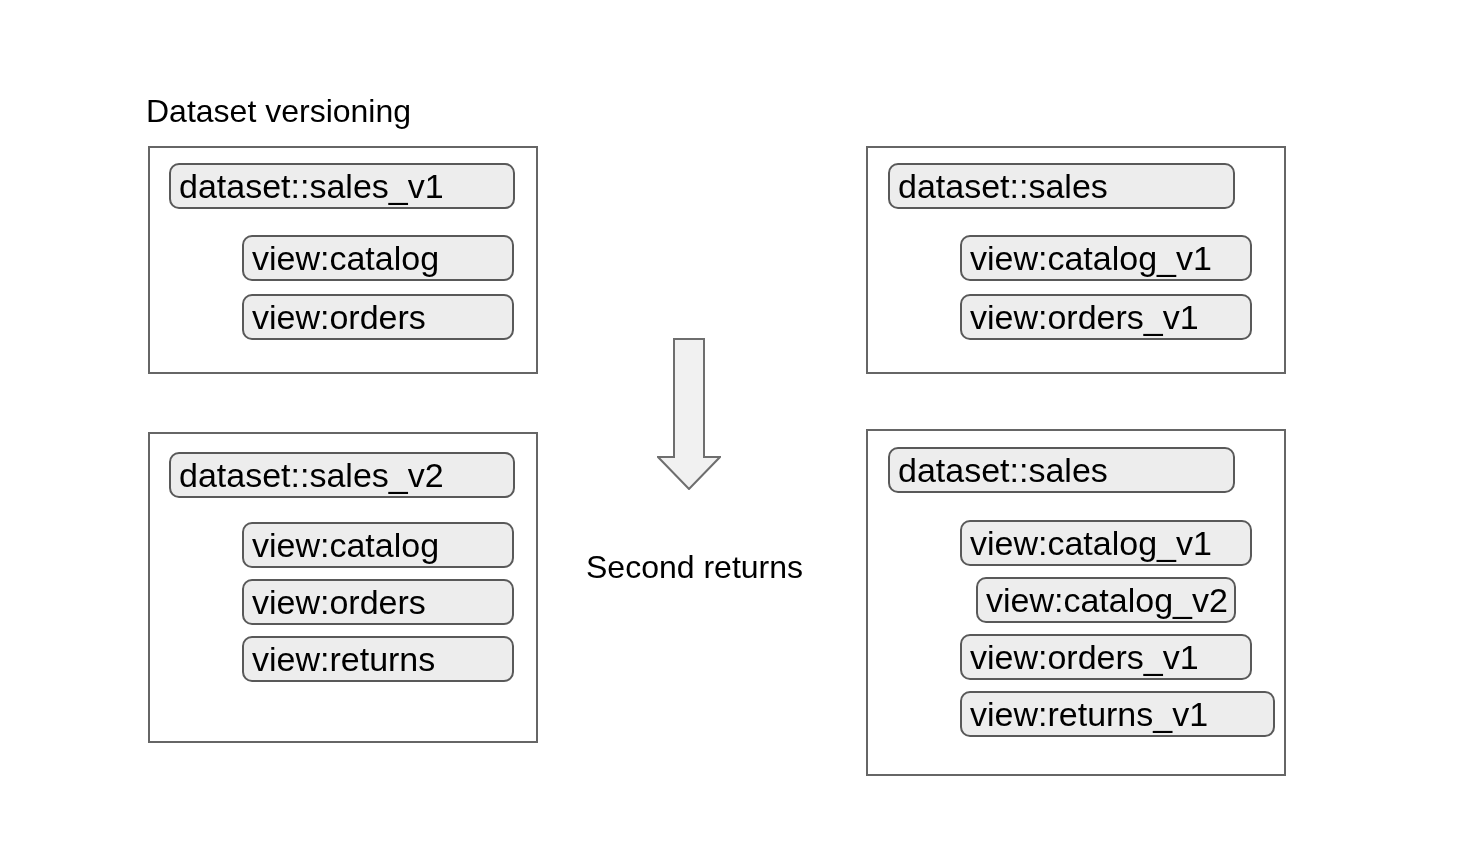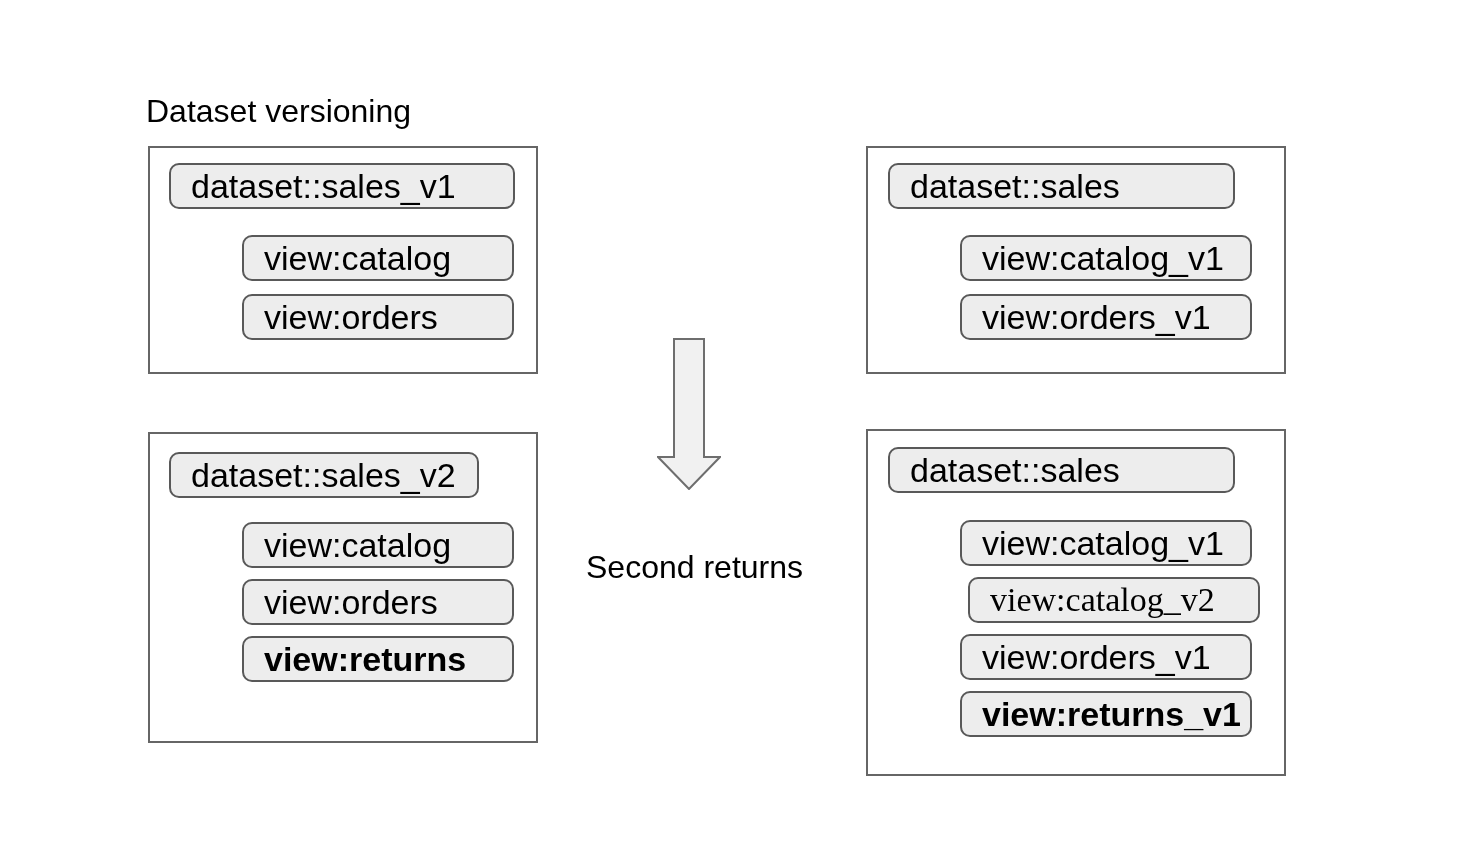--- a/index.html
+++ b/index.html
@@ -36,21 +36,21 @@
     border:2px solid var(--box_border);
   }
   .pill{
     position:absolute;
     height:46px;
     background:var(--pill_fill);
     border:2px solid var(--pill_border);
     border-radius:10px;
     display:flex;
     align-items:center;
-    padding-left:20px;
+    padding-left:8px;
     font-size:34px;
     white-space:nowrap;
     overflow:hidden;
   }
   .arrow-wrap{
     position:absolute;
     left:657px;
     top:338px;
     width:64px;
     height:152px;
@@ -63,24 +63,24 @@
 
   <div class="col-title" style="left:146px;top:92px;">Dataset versioning</div>
 
   <div class="group-box" style="left:148px;top:146px;width:390px;height:228px;">
     <div class="pill" style="left:19px;top:15px;width:346px;">dataset::sales_v1</div>
     <div class="pill" style="left:92px;top:87px;width:272px;">view:catalog</div>
     <div class="pill" style="left:92px;top:146px;width:272px;">view:orders</div>
   </div>
 
   <div class="group-box" style="left:148px;top:432px;width:390px;height:311px;">
-    <div class="pill" style="left:19px;top:18px;width:310px;">dataset::sales_v2</div>
+    <div class="pill" style="left:19px;top:18px;width:346px;">dataset::sales_v2</div>
     <div class="pill" style="left:92px;top:88px;width:272px;">view:catalog</div>
     <div class="pill" style="left:92px;top:145px;width:272px;">view:orders</div>
-    <div class="pill" style="left:92px;top:202px;width:272px;font-weight:bold;">view:returns</div>
+    <div class="pill" style="left:92px;top:202px;width:272px;">view:returns</div>
   </div>
 
 
   <div class="arrow-wrap">
     <svg width="64" height="152" viewBox="0 0 64 152" xmlns="http://www.w3.org/2000/svg">
       <polygon points="17,1 47,1 47,119 63,119 32,151 1,119 17,119" fill="var(--arrow_fill)" stroke="var(--arrow_stroke)" stroke-width="2" stroke-linejoin="miter"></polygon>
     </svg>
   </div>
 
   <div class="mid-label" style="left:586px;top:548px;">Second returns</div>
@@ -88,18 +88,18 @@
 
   <div class="group-box" style="left:866px;top:146px;width:420px;height:228px;">
     <div class="pill" style="left:20px;top:15px;width:347px;">dataset::sales</div>
     <div class="pill" style="left:92px;top:87px;width:292px;">view:catalog_v1</div>
     <div class="pill" style="left:92px;top:146px;width:292px;">view:orders_v1</div>
   </div>
 
   <div class="group-box" style="left:866px;top:429px;width:420px;height:347px;">
     <div class="pill" style="left:20px;top:16px;width:347px;">dataset::sales</div>
     <div class="pill" style="left:92px;top:89px;width:292px;">view:catalog_v1</div>
-    <div class="pill" style="left:100px;top:146px;width:292px;font-family:Liberation Serif, serif;">view:catalog_v2</div>
+    <div class="pill" style="left:108px;top:146px;width:260px;">view:catalog_v2</div>
     <div class="pill" style="left:92px;top:203px;width:292px;">view:orders_v1</div>
-    <div class="pill" style="left:92px;top:260px;width:292px;font-weight:bold;">view:returns_v1</div>
+    <div class="pill" style="left:92px;top:260px;width:315px;">view:returns_v1</div>
   </div>
 
 </div>
 
 </body></html>

